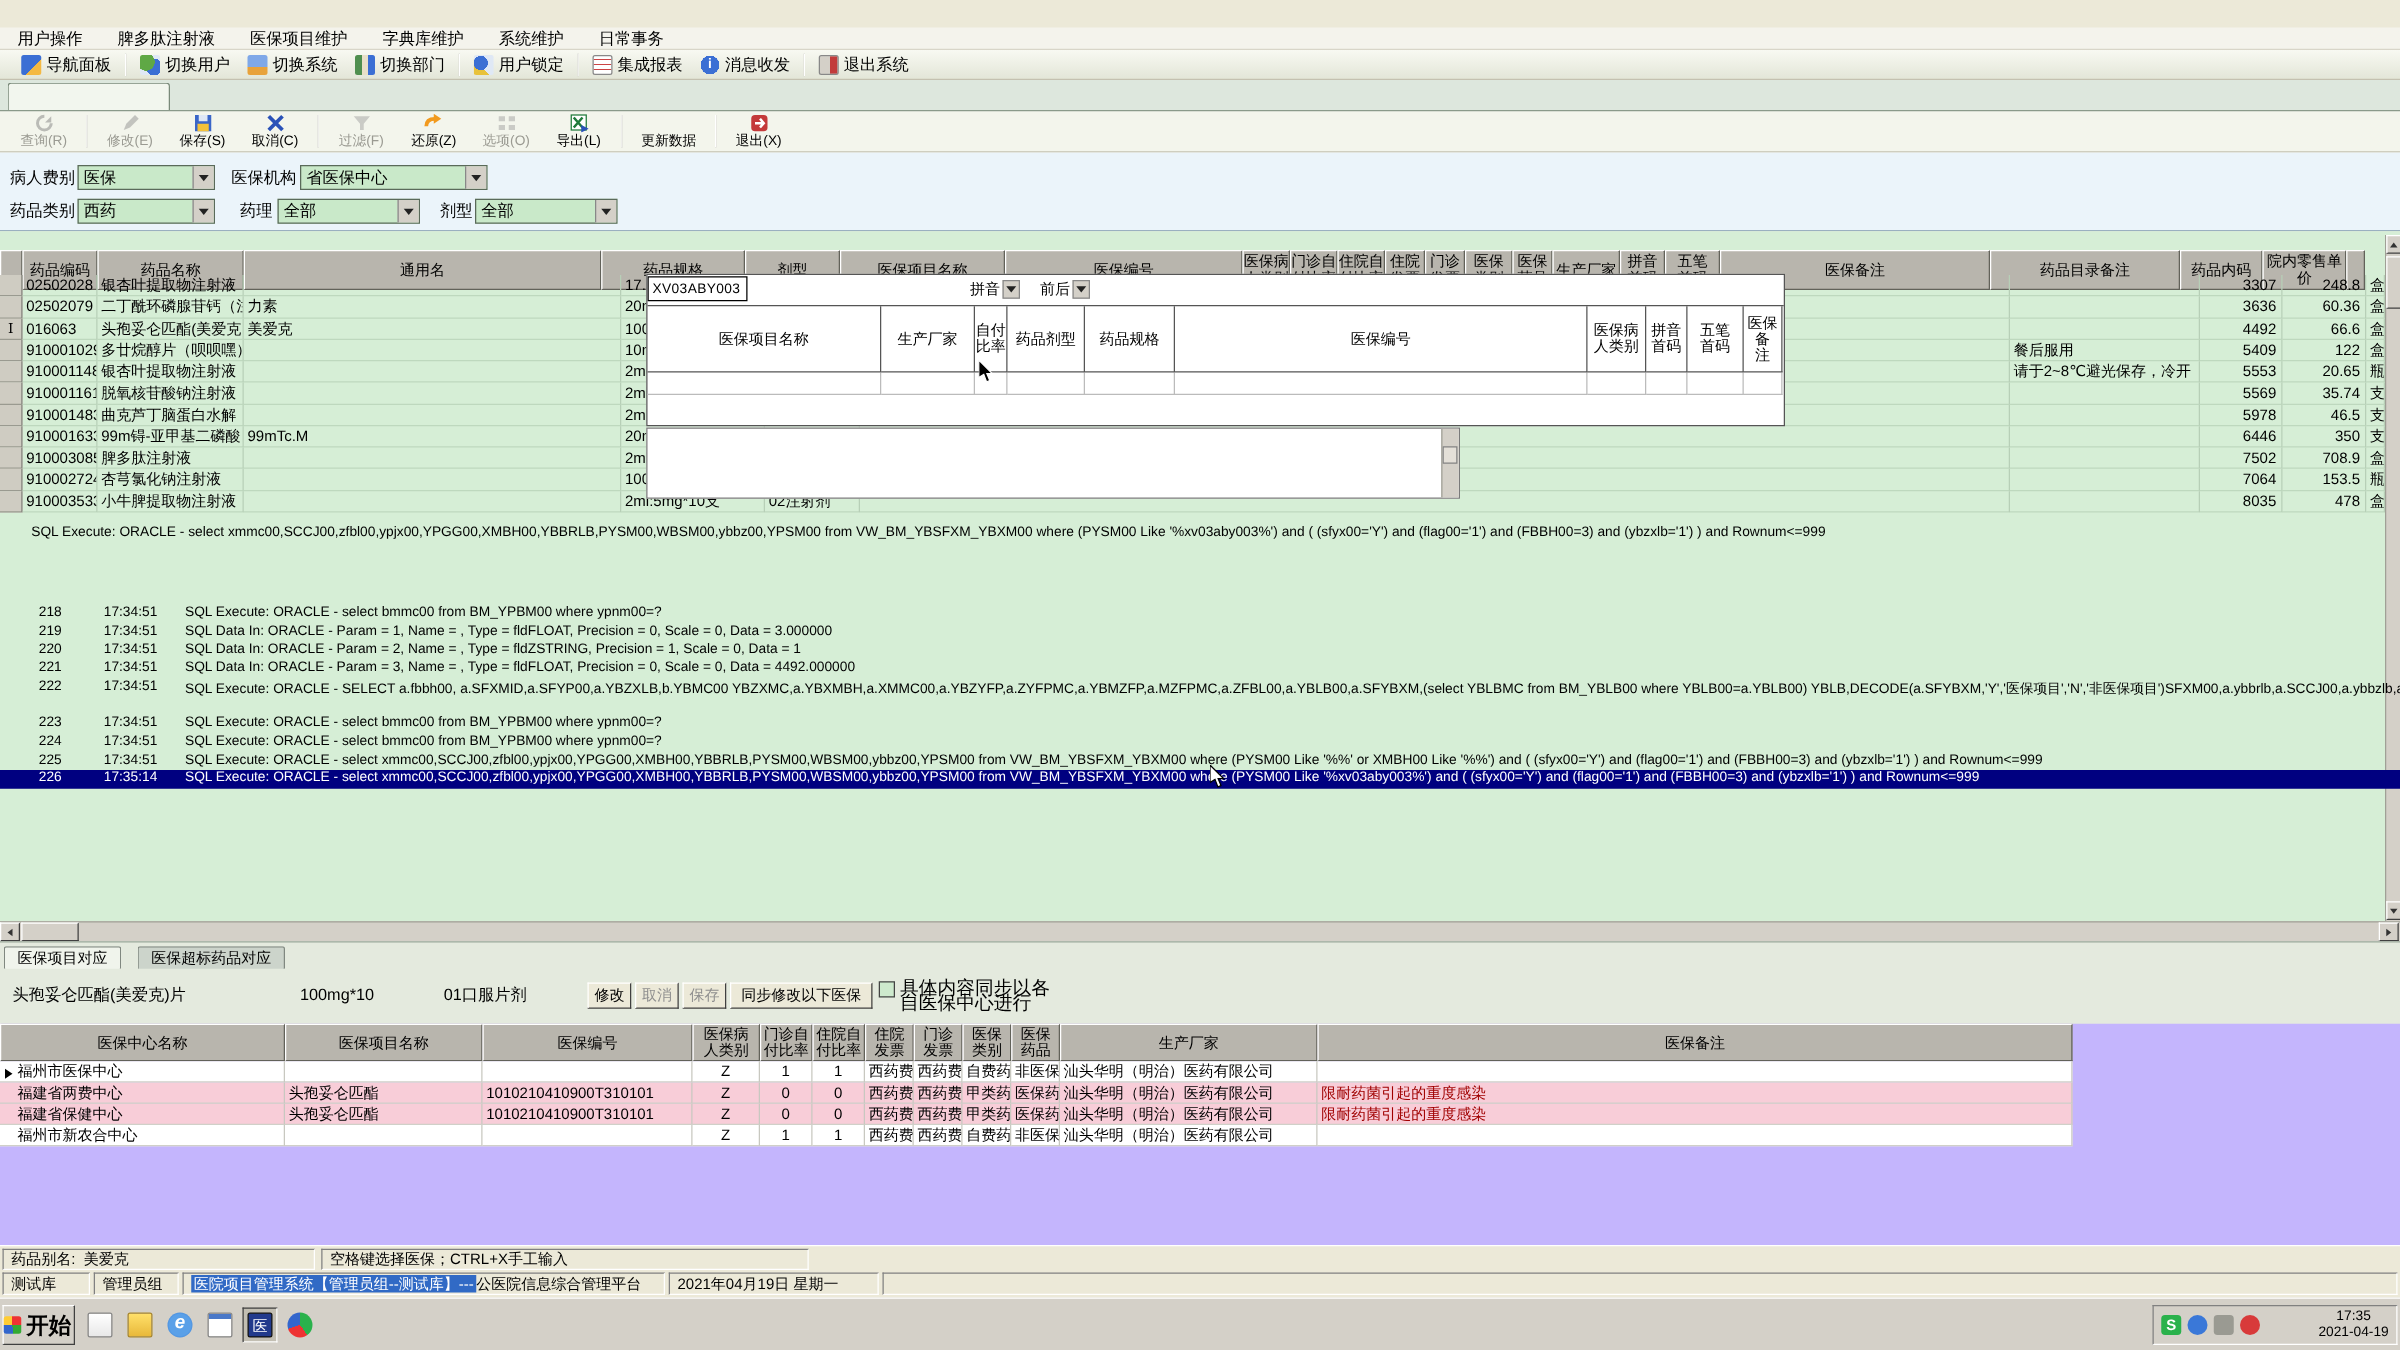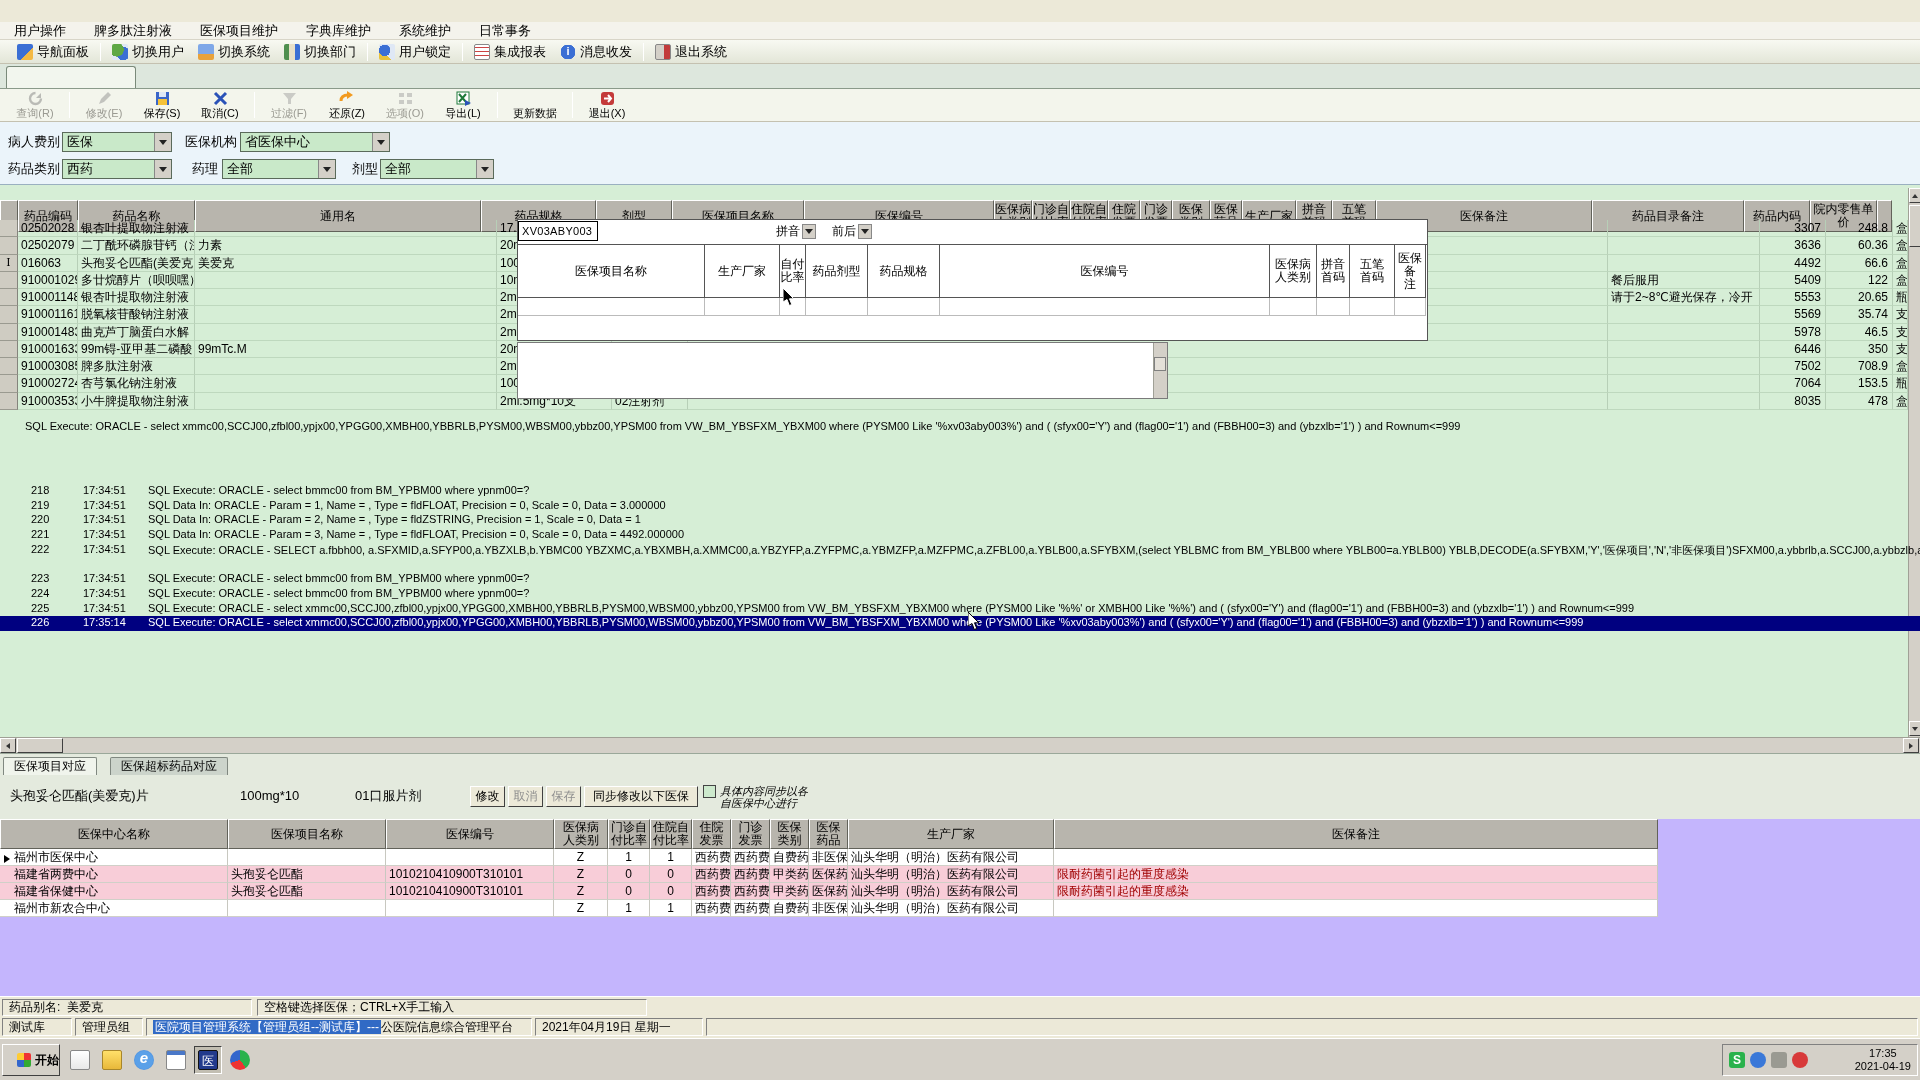--- a/index.html
+++ b/index.html
@@ -145,21 +145,21 @@
   .bottompanel { position:absolute; left:0; top:753px; width:1920px; height:263px; background:#e4eade; border-top:1px solid #9aa89a; }
   .btab { position:absolute; top:3px; height:18px; padding:0 10px; font-size:12px; line-height:17px;
     background:#ccd4cb; border:1px solid #808880; border-bottom:none; border-radius:2px 2px 0 0; }
   .btab.active { background:#f0f4ec; z-index:2; }
   .infobar { position:absolute; left:0; top:28px; width:1920px; height:32px; }
   .ib-text { position:absolute; font-size:13px; line-height:24px; top:2px; }
   .pbtn { position:absolute; top:4px; height:21px; background:#ece9d8; border-top:1px solid #fff; border-left:1px solid #fff;
     border-right:1px solid #404040; border-bottom:1px solid #404040; font-size:12px; text-align:center; line-height:19px; }
   .pbtn.disabled { color:#8e8e8e; }
   .synccb { position:absolute; left:703px; top:3px; display:flex; gap:4px; align-items:flex-start; }
-  .synccb .note { font-size:11px; line-height:12px; white-space:pre-line;font-style:italic; }
+  .synccb .note { font-size:15px; line-height:12px; white-space:pre-line; }
 
   .instable-bg { position:absolute; left:0; top:65px; width:1920px; height:177px; background:#c4b5fd; }
   .bt-head { position:absolute; left:0; top:0; width:1658px; height:30px; display:flex; }
   .bthc { flex:none; background:#b8b5ad; border-top:1px solid #fff; border-left:1px solid #fff; border-right:1px solid #62625a;
     border-bottom:1px solid #62625a; display:flex; align-items:center; justify-content:center; text-align:center;
     font-size:12px; white-space:pre-line; line-height:13px; overflow:hidden; }
   .bt-head .bthc:nth-child(1){width:228px}.bt-head .bthc:nth-child(2){width:158px}.bt-head .bthc:nth-child(3){width:168px}
   .bt-head .bthc:nth-child(4){width:54px}.bt-head .bthc:nth-child(5){width:42px}.bt-head .bthc:nth-child(6){width:42px}
   .bt-head .bthc:nth-child(7){width:39px}.bt-head .bthc:nth-child(8){width:39px}.bt-head .bthc:nth-child(9){width:39px}
   .bt-head .bthc:nth-child(10){width:39px}.bt-head .bthc:nth-child(11){width:206px}.bt-head .bthc:nth-child(12){width:604px}
@@ -184,21 +184,21 @@
   
   .statusbar { position:absolute; left:0; top:1016px; width:1920px; height:22px; background:#ece9d8; display:flex; gap:3px; padding:2px; }
   .st-cell { height:18px; border-top:1px solid #808080; border-left:1px solid #808080; border-right:1px solid #fff;
     border-bottom:1px solid #fff; font-size:12px; line-height:16px; padding:0 6px; white-space:nowrap; overflow:hidden; }
   .st-hl { background:#316ac5; color:#fff; padding:0 2px; }
 
   
   .taskbar { position:absolute; left:0; top:1038px; width:1920px; height:42px; background:#d4d0c8; border-top:1px solid #fff; }
   .startbtn { position:absolute; left:2px; top:5px; width:58px; height:32px; background:#d4d0c8;
     border-top:1px solid #fff; border-left:1px solid #fff; border-right:1px solid #404040; border-bottom:1px solid #404040;
-    display:flex; align-items:center; justify-content:flex-end; gap:4px; font-weight:bold; font-size:12px; }
+    display:flex; align-items:center; justify-content:flex-start; gap:4px; font-weight:bold; font-size:18px; }
   .flag { width:14px; height:14px; background:conic-gradient(#e33 0 25%,#3a3 0 50%,#36c 0 75%,#fc3 0 100%); border-radius:2px; }
   .qicon { position:absolute; top:7px; width:28px; height:28px; display:flex; align-items:center; justify-content:center; }
   .qicon.pressed { background:#c2beb2; border-top:1px solid #404040; border-left:1px solid #404040; border-right:1px solid #fff; border-bottom:1px solid #fff; }
   .gi { width:20px; height:20px; border-radius:2px; }
   .gi-doc { background:linear-gradient(#fff,#e8e8e8); border:1px solid #888; }
   .gi-folder { background:linear-gradient(#ffe06a,#e8b83a); border:1px solid #a8862a; }
   .gi-ie { background:radial-gradient(circle,#5aa0e8 60%,#2a6ac8); border-radius:50%; position:relative; }
   .gi-ie::after{content:"e"; position:absolute; left:0; top:-1px; width:20px; text-align:center; color:#fff; font-size:15px; font-style:italic; font-weight:bold;}
   .gi-note { background:linear-gradient(180deg,#4a78c8 25%,#fff 25%); border:1px solid #888; }
   .gi-app { background:#223a8c; border:1px solid #111; position:relative; }

